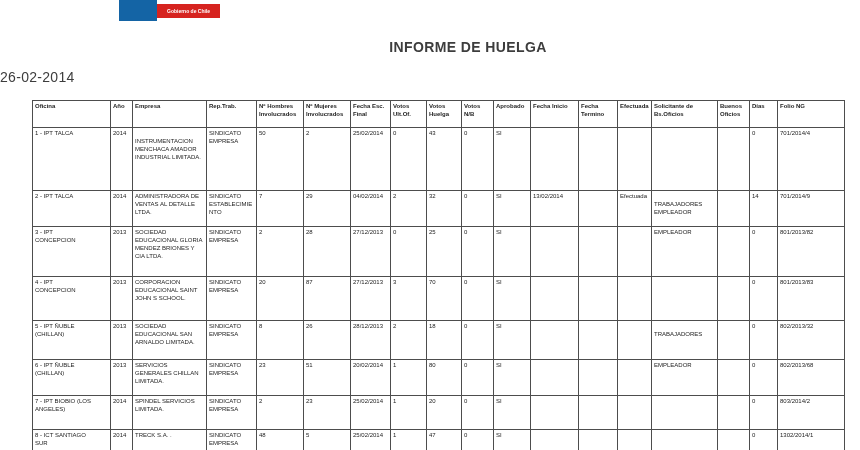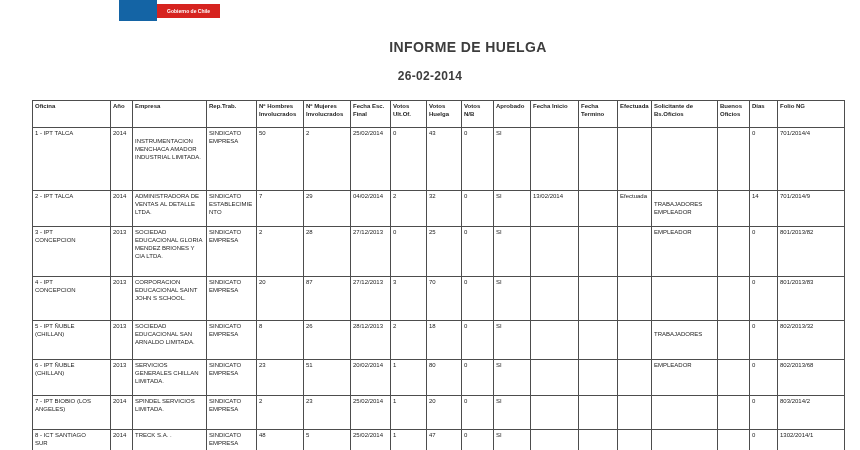--- a/index.html
+++ b/index.html
@@ -12,22 +12,22 @@
   .logo-banner{
     height:14px;margin-top:4px;background:#d6231f;color:#ffffff;
     font-size:5px;font-weight:bold;display:flex;align-items:center;
     justify-content:center;padding:0 10px;white-space:nowrap;
   }
   .title{
     position:absolute;top:39px;left:0;width:100%;text-align:center;
     font-size:14px;font-weight:bold;color:#3d3d3d;letter-spacing:.4px;margin-left:38px;
   }
   .date{
-    position:absolute;top:69px;left:0;width:100%;text-align:center;
-    font-size:12px;font-weight:bold;color:#3d3d3d;letter-spacing:.3px;
+    position:absolute;top:69px;left:0;width:100%;
+    font-size:14px;font-weight:normal;color:#3d3d3d;letter-spacing:.3px;
   }
   table.report{
     position:absolute;top:100px;left:32px;width:812px;
     border-collapse:collapse;table-layout:fixed;
   }
   table.report td{
     border:1px solid #4d4d4d;vertical-align:top;padding:1px 2px;
     font-size:6px;line-height:8px;color:#1d1d1d;
     white-space:pre-line;overflow-wrap:break-word;word-break:break-word;
   }

